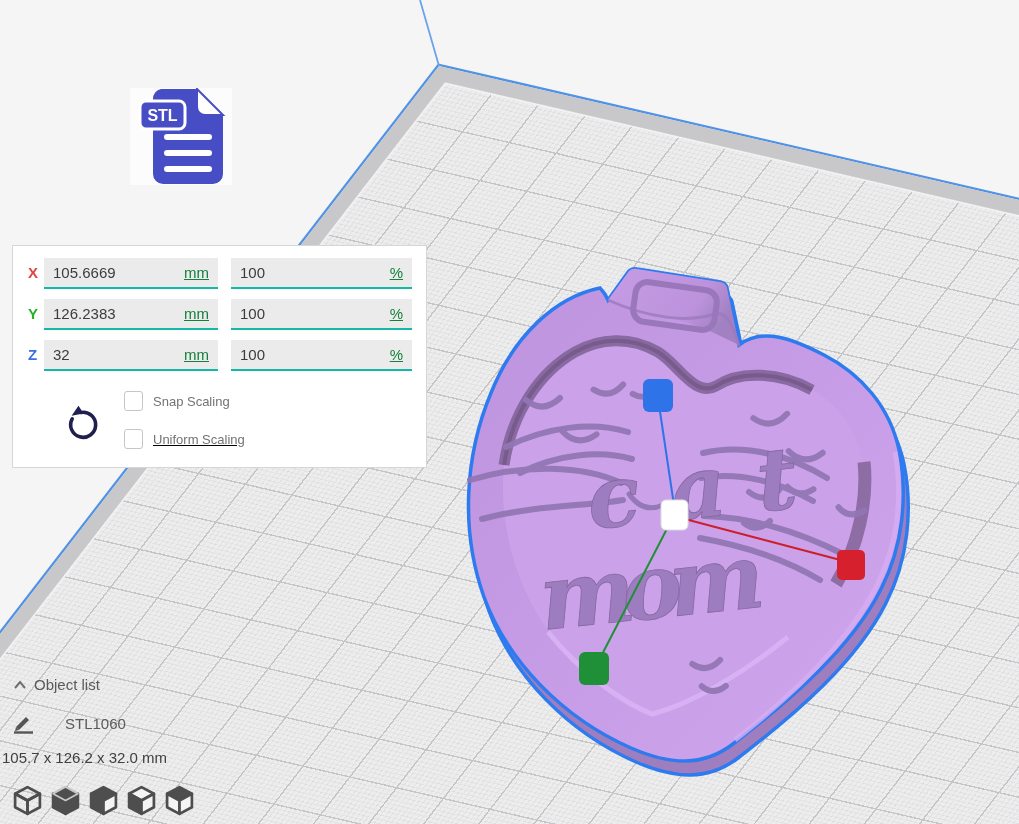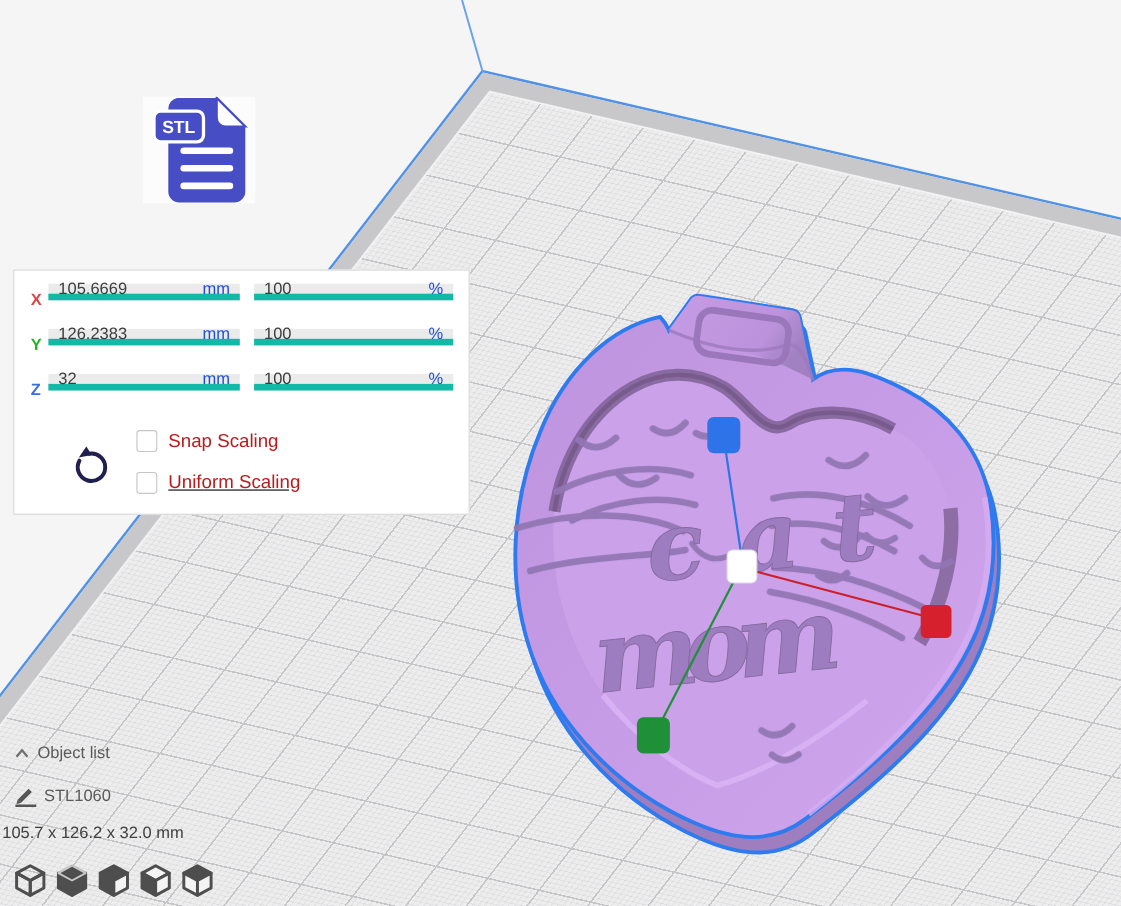--- a/index.html
+++ b/index.html
@@ -31,37 +31,37 @@
     background:#fcfcfd;z-index:3;display:flex;align-items:flex-start;justify-content:center;
   }
   
   .scale-panel{
     position:absolute;left:12px;top:245px;width:415px;height:223px;
     background:#ffffff;border:1px solid #d6d6d6;z-index:4;box-sizing:border-box;
   }
   .sp-row{position:absolute;left:0;height:30px;width:100%;}
   .sp-axis{position:absolute;left:15px;top:6px;font-size:15px;font-weight:bold;}
   .sp-field{
-    position:absolute;top:0;height:15px;background:#ebebeb;border-bottom:6px solid #14b8a6;
+    position:absolute;top:0;height:31px;background:#ebebeb;border-bottom:2px solid #14b8a6;
     display:flex;align-items:center;padding:0 9px;box-sizing:border-box;font-size:15px;color:#3c3c3c;
   }
   .sp-field .val{flex:1;text-align:left;}
-  .sp-field .unit{color:#1d4ed8;}
+  .sp-field .unit{color:#15803d;text-decoration:underline;}
   .f-mm{left:31px;width:174px;}
   .f-pct{left:218px;width:181px;}
   .check-row{position:absolute;left:111px;display:flex;align-items:center;gap:10px;}
   .checkbox{
     width:19px;height:20px;background:#fff;border:1.5px solid #c6c6c6;border-radius:3px;box-sizing:border-box;
   }
-  .check-label{font-size:17px;color:#b91c1c;}
+  .check-label{font-size:13px;color:#737373;}
   .reset-btn{position:absolute;left:50px;top:158px;width:40px;height:40px;cursor:pointer;}
   
   .objlist{position:absolute;left:0;top:668px;z-index:3;color:#5a5a5a;font-size:15px;}
   .ol-header{position:absolute;left:12px;top:8px;display:flex;align-items:center;gap:6px;width:200px;}
-  .ol-item{position:absolute;left:12px;top:44px;display:flex;align-items:center;gap:4px;width:220px;}
+  .ol-item{position:absolute;left:12px;top:44px;display:flex;align-items:center;gap:29px;width:220px;}
   .ol-dims{position:absolute;left:2px;top:81px;color:#404040;width:260px;}
   
   .view-toolbar{position:absolute;left:13px;top:785px;display:flex;gap:9px;z-index:3;}
   .view-btn{width:29px;height:31px;cursor:pointer;}
   .view-btn svg{display:block;}
 </style>
 </head>
 <body>
 
 <div id="viewport">

